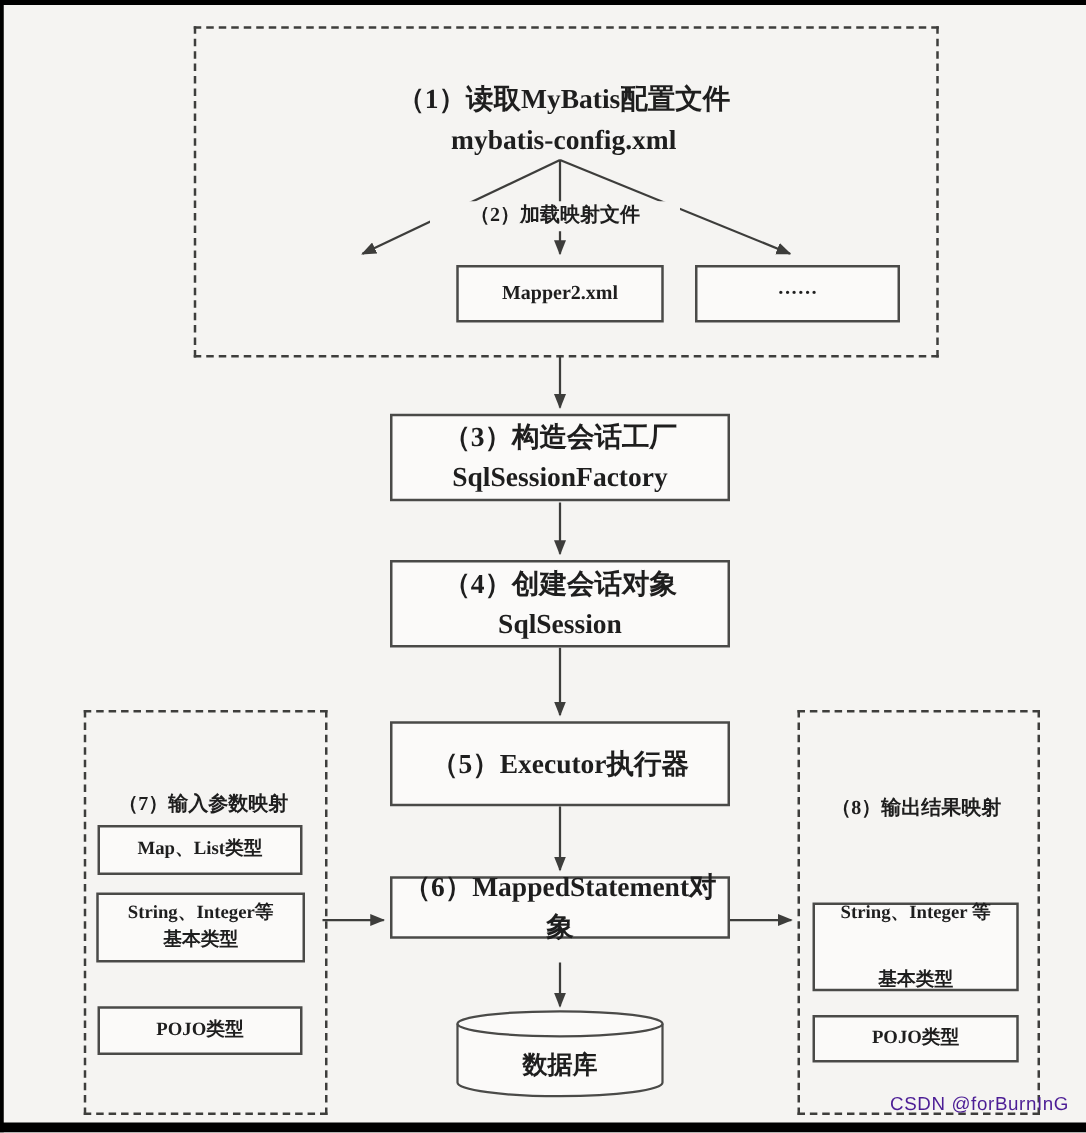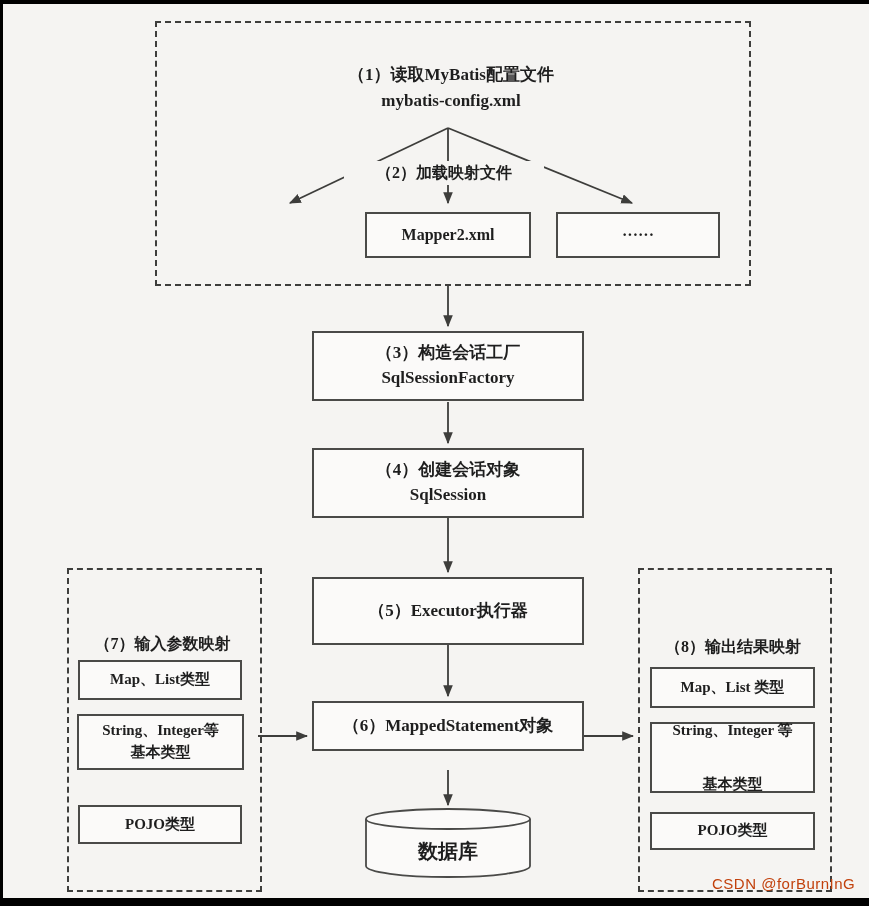--- a/index.html
+++ b/index.html
@@ -42,37 +42,37 @@
     text-align: center;
     font-weight: 600;
   }
   .box .ln { line-height: 1.45; }
   .caption {
     position: absolute;
     text-align: center;
     font-weight: 600;
     line-height: 1.5;
   }
-  .fs17 { font-size: 17px; }
+  .fs17 { font-size: 22px; }
   .fs16 { font-size: 16px; }
   .fs15 { font-size: 15px; }
   .label-bg { background: #f5f4f2; }
   .db-label {
     position: absolute;
     left: 366px; top: 838px; width: 164px;
     text-align: center;
     font-size: 20px;
     font-weight: 700;
   }
   .watermark {
     position: absolute;
     left: 712px; top: 875px;
     font-family: "Liberation Sans", "DejaVu Sans", sans-serif;
     font-size: 15px;
-    color: #c2410c;
+    color: #4c1d95;
     letter-spacing: 0.5px;
   }
 </style>
 </head>
 <body>
 
 <div class="canvas">
 
   <svg class="overlay" viewBox="0 0 869 906" xmlns="http://www.w3.org/2000/svg">
     <defs>
@@ -150,23 +150,20 @@
   <div class="box fs15" style="left:77px; top:714px; width:167px; height:56px;">
     <div class="ln">String、Integer等</div>
     <div class="ln">基本类型</div>
   </div>
   <div class="box fs15" style="left:78px; top:805px; width:164px; height:39px;">
     <div class="ln">POJO类型</div>
   </div>
 
   <div class="dashed-group" style="left:638px; top:568px; width:190px; height:320px;"></div>
   <div class="caption fs16" style="left:638px; top:635px; width:190px;">（8）输出结果映射</div>
-  <div class="box fs15" style="left:650px; top:667px; width:165px; height:41px;">
-    <div class="ln">Map、List 类型</div>
-  </div>
   <div class="box fs15" style="left:650px; top:722px; width:165px; height:71px;gap:32px;">
     <div class="ln">String、Integer 等</div>
     <div class="ln">基本类型</div>
   </div>
   <div class="box fs15" style="left:650px; top:812px; width:165px; height:38px;">
     <div class="ln">POJO类型</div>
   </div>
 
   <div class="watermark">CSDN @forBurnInG</div>
 

